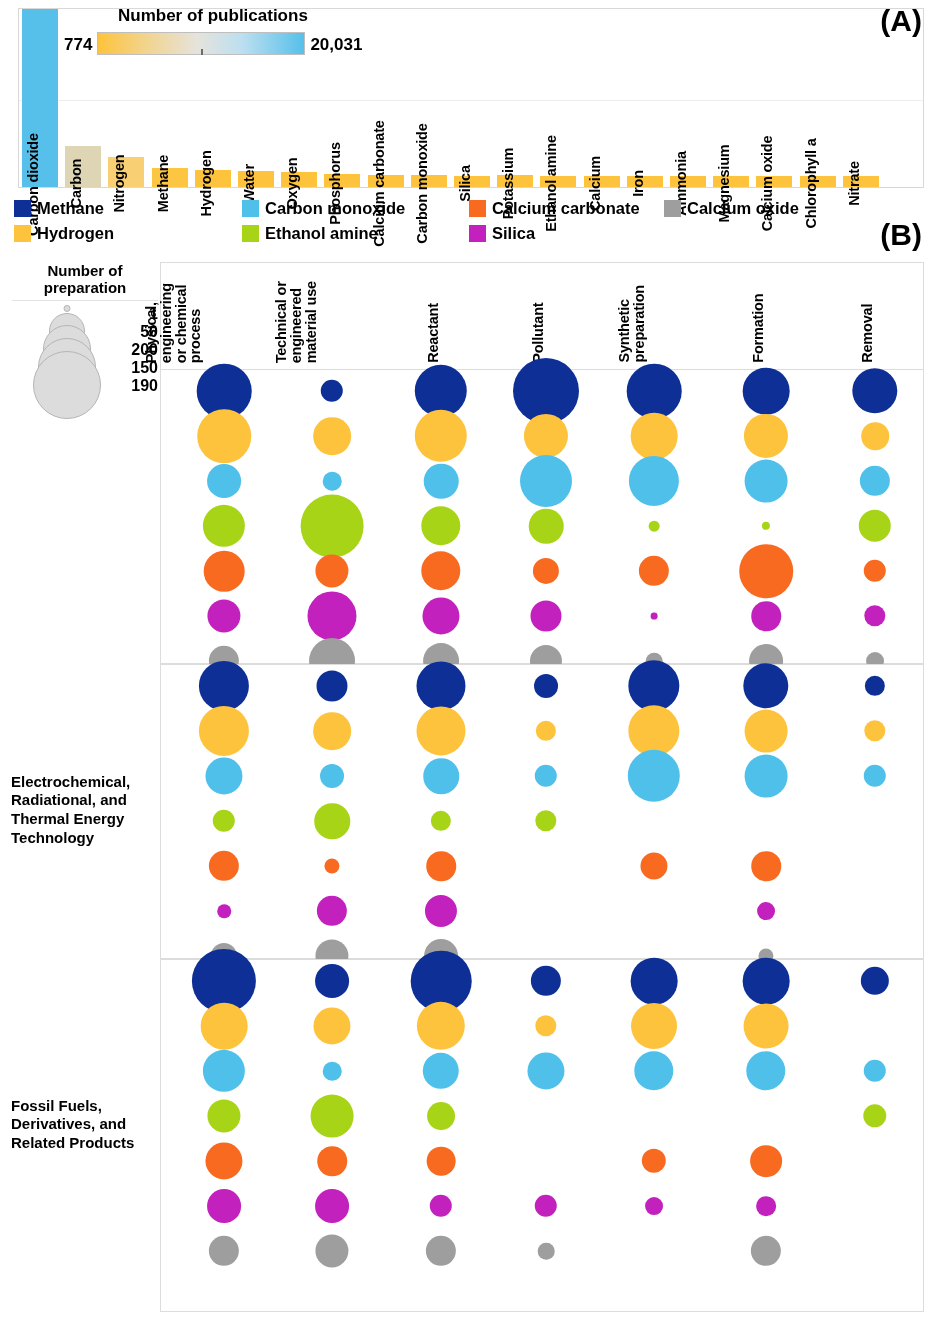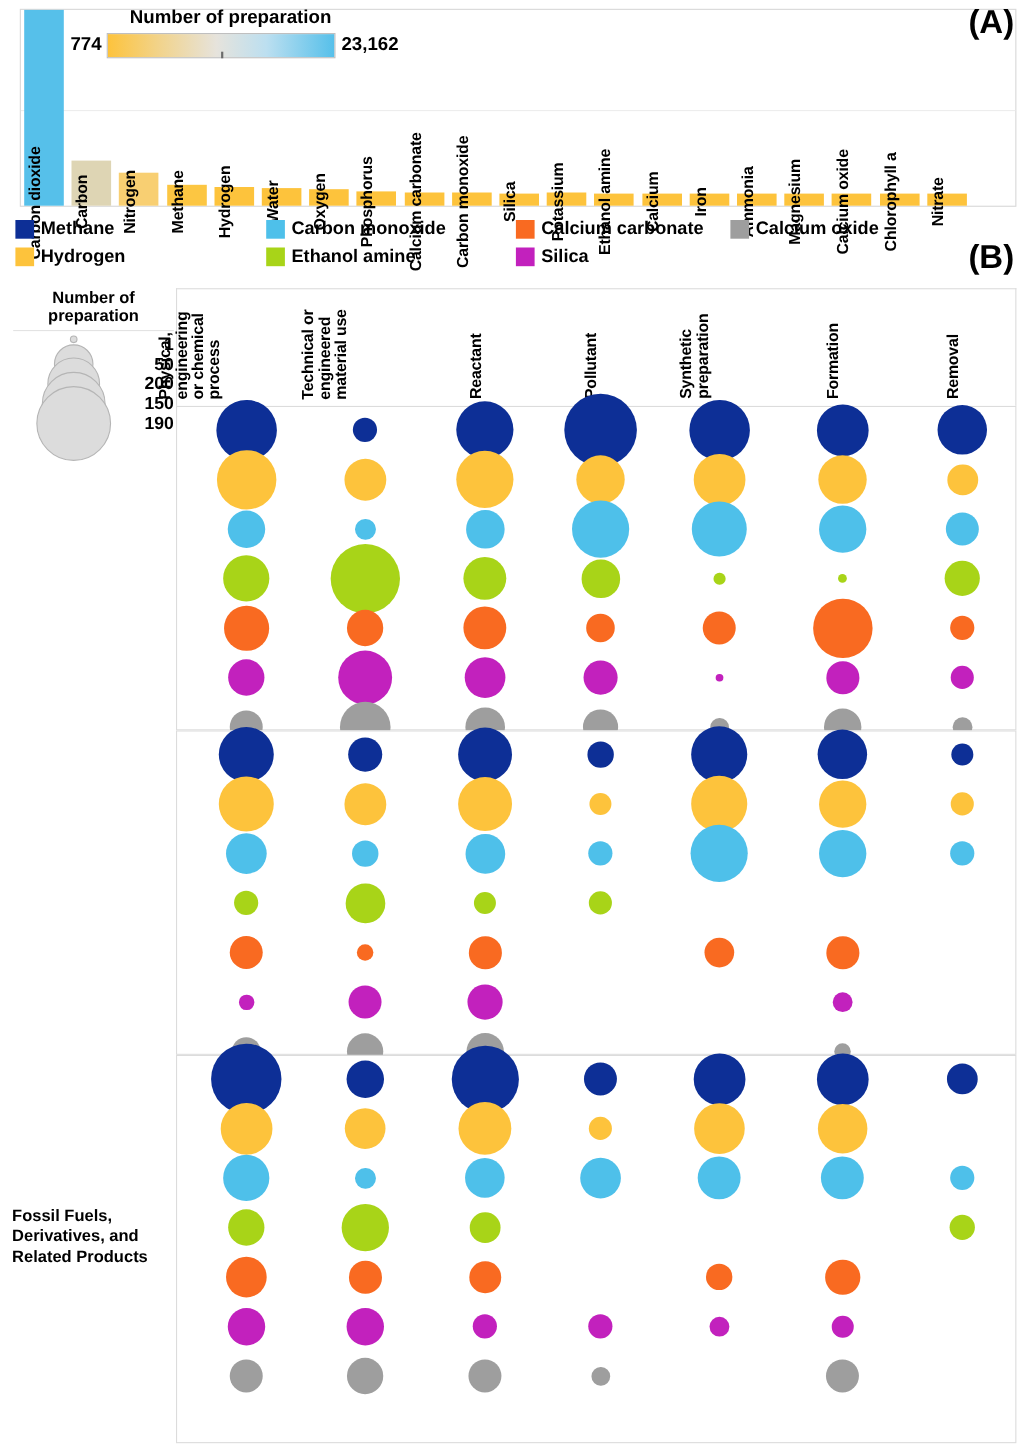--- a/index.html
+++ b/index.html
@@ -10,21 +10,21 @@
   
   #panelA{position:absolute;left:0;top:0;width:936px;height:190px;}
   #panelA-frame{position:absolute;left:18px;top:8px;width:906px;height:180px;
                 border:1px solid #d8d8d8;box-sizing:border-box;background:#fff;}
   #panelA-grid{position:absolute;left:19px;top:100px;width:904px;height:1px;background:#ededed;}
   .barA{position:absolute;bottom:0;width:36px;}
   .barA-label{position:absolute;left:50%;bottom:3px;transform:translateX(-50%) rotate(-90deg);
               transform-origin:center bottom;white-space:nowrap;font-weight:bold;font-size:14.5px;
               letter-spacing:-0.2px;line-height:1;}
   #cbar-title{position:absolute;left:118px;top:6px;font-weight:bold;font-size:17px;white-space:nowrap;}
-  #cbar-wrap{position:absolute;left:64px;top:30px;height:25px;display:flex;align-items:flex-start;}
+  #cbar-wrap{position:absolute;left:64px;top:30px;height:25px;display:flex;align-items:flex-end;}
   #cbar-min{font-weight:bold;font-size:17px;margin-right:5px;}
   #cbar-max{font-weight:bold;font-size:17px;margin-left:5px;}
   #cbar{width:208px;height:23px;border:1px solid #bfbfbf;box-sizing:border-box;position:relative;
         background:linear-gradient(90deg,#fdc33c 0%,#f2d389 22%,#e6e3dc 48%,#bcdff0 70%,#56c0ea 100%);}
   #cbar-tick{position:absolute;left:50%;bottom:-1px;width:2px;height:6px;background:#6b6b6b;}
   #labelA{position:absolute;right:14px;top:4px;font-weight:bold;font-size:30px;}
 
   
   #legend{position:absolute;left:14px;top:196px;width:790px;}
   .leg-row{display:flex;height:25px;align-items:center;}
@@ -117,27 +117,27 @@
           <span class="barA-label">Calcium oxide</span>
         </div>
         <div class="barA" style="left: 799.6px; height: 11.1388px; bottom: auto; position: absolute; top: 175.861px; background: rgb(253, 195, 60);">
           <span class="barA-label">Chlorophyll a</span>
         </div>
         <div class="barA" style="left: 842.8px; height: 11.052px; bottom: auto; position: absolute; top: 175.948px; background: rgb(253, 195, 60);">
           <span class="barA-label">Nitrate</span>
         </div>
       </div>
 
-    <div id="cbar-title">Number of preparation</div>
+    <div id="cbar-title">Number of publications</div>
     <div id="cbar-wrap">
       <span id="cbar-min">774</span>
       <span id="cbar">
         <span id="cbar-tick"></span>
       </span>
-      <span id="cbar-max">23,162</span>
+      <span id="cbar-max">20,031</span>
     </div>
     <div id="labelA">(A)</div>
   </div>
 
   <div id="legend">
       <div class="leg-row" style="position: relative;">
         <div class="leg-item" style="position: absolute; left: 0px;">
           <span class="leg-sw" style="background: rgb(13, 47, 150);"></span>
           <span class="leg-tx">Methane</span>
         </div>
@@ -253,20 +253,21 @@
           <div class="bub" style="width: 21.4132px; height: 21.4132px; background: rgb(194, 33, 189); left: 714px; top: 246px;"></div>
           <div class="bub" style="width: 30.2829px; height: 30.2829px; background: rgb(158, 158, 158); left: 63px; top: 291px;"></div>
           <div class="bub" style="width: 45.9263px; height: 45.9263px; background: rgb(158, 158, 158); left: 171px; top: 291px;"></div>
           <div class="bub" style="width: 35.8312px; height: 35.8312px; background: rgb(158, 158, 158); left: 280px; top: 291px;"></div>
           <div class="bub" style="width: 32.1198px; height: 32.1198px; background: rgb(158, 158, 158); left: 385px; top: 291px;"></div>
           <div class="bub" style="width: 16.5866px; height: 16.5866px; background: rgb(158, 158, 158); left: 493px; top: 291px;"></div>
           <div class="bub" style="width: 33.8573px; height: 33.8573px; background: rgb(158, 158, 158); left: 605px; top: 291px;"></div>
           <div class="bub" style="width: 17.9156px; height: 17.9156px; background: rgb(158, 158, 158); left: 714px; top: 291px;"></div>
         </div>
         <div class="blk" style="top: 402px; height: 295px;">
+          <div class="rowlabel" style="top: 107.5px;">Electrochemical, Radiational, and Thermal Energy Technology</div>
           <div class="bub" style="width: 50.2185px; height: 50.2185px; background: rgb(13, 47, 150); left: 63px; top: 21px;"></div>
           <div class="bub" style="width: 31.0307px; height: 31.0307px; background: rgb(13, 47, 150); left: 171px; top: 21px;"></div>
           <div class="bub" style="width: 49.0639px; height: 49.0639px; background: rgb(13, 47, 150); left: 280px; top: 21px;"></div>
           <div class="bub" style="width: 23.9407px; height: 23.9407px; background: rgb(13, 47, 150); left: 385px; top: 21px;"></div>
           <div class="bub" style="width: 51.3471px; height: 51.3471px; background: rgb(13, 47, 150); left: 493px; top: 21px;"></div>
           <div class="bub" style="width: 45.4243px; height: 45.4243px; background: rgb(13, 47, 150); left: 605px; top: 21px;"></div>
           <div class="bub" style="width: 20.3144px; height: 20.3144px; background: rgb(13, 47, 150); left: 714px; top: 21px;"></div>
           <div class="bub" style="width: 50.2185px; height: 50.2185px; background: rgb(253, 195, 60); left: 63px; top: 66px;"></div>
           <div class="bub" style="width: 37.7019px; height: 37.7019px; background: rgb(253, 195, 60); left: 171px; top: 66px;"></div>
           <div class="bub" style="width: 49.0639px; height: 49.0639px; background: rgb(253, 195, 60); left: 280px; top: 66px;"></div>

